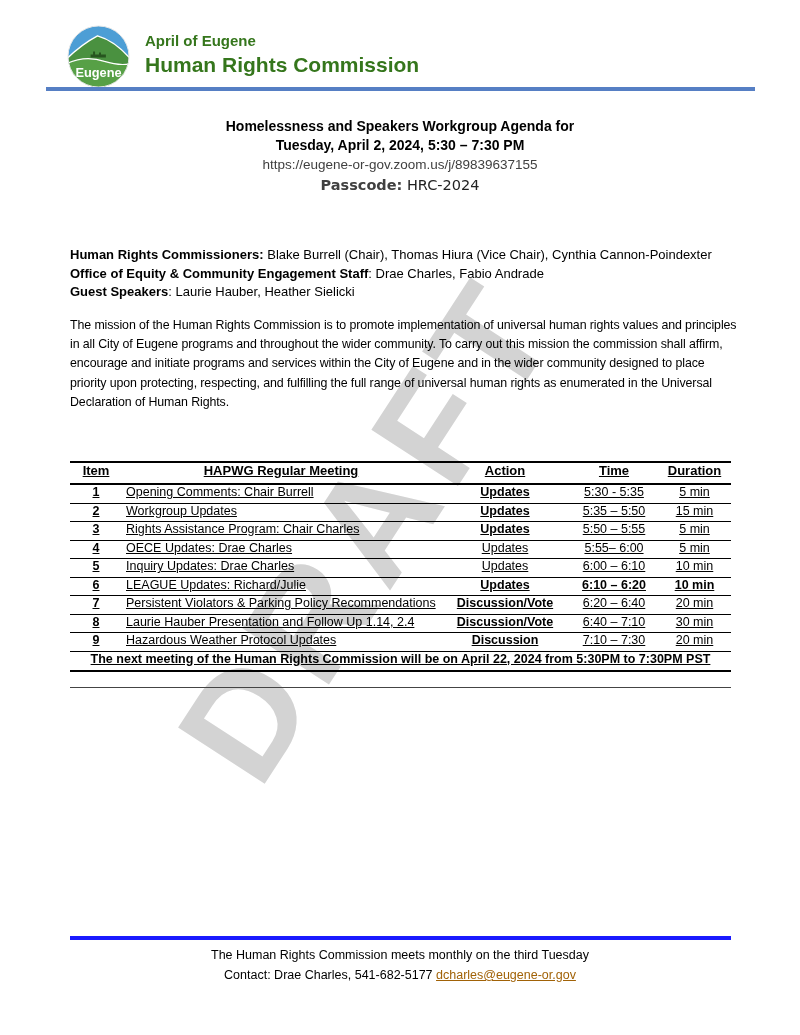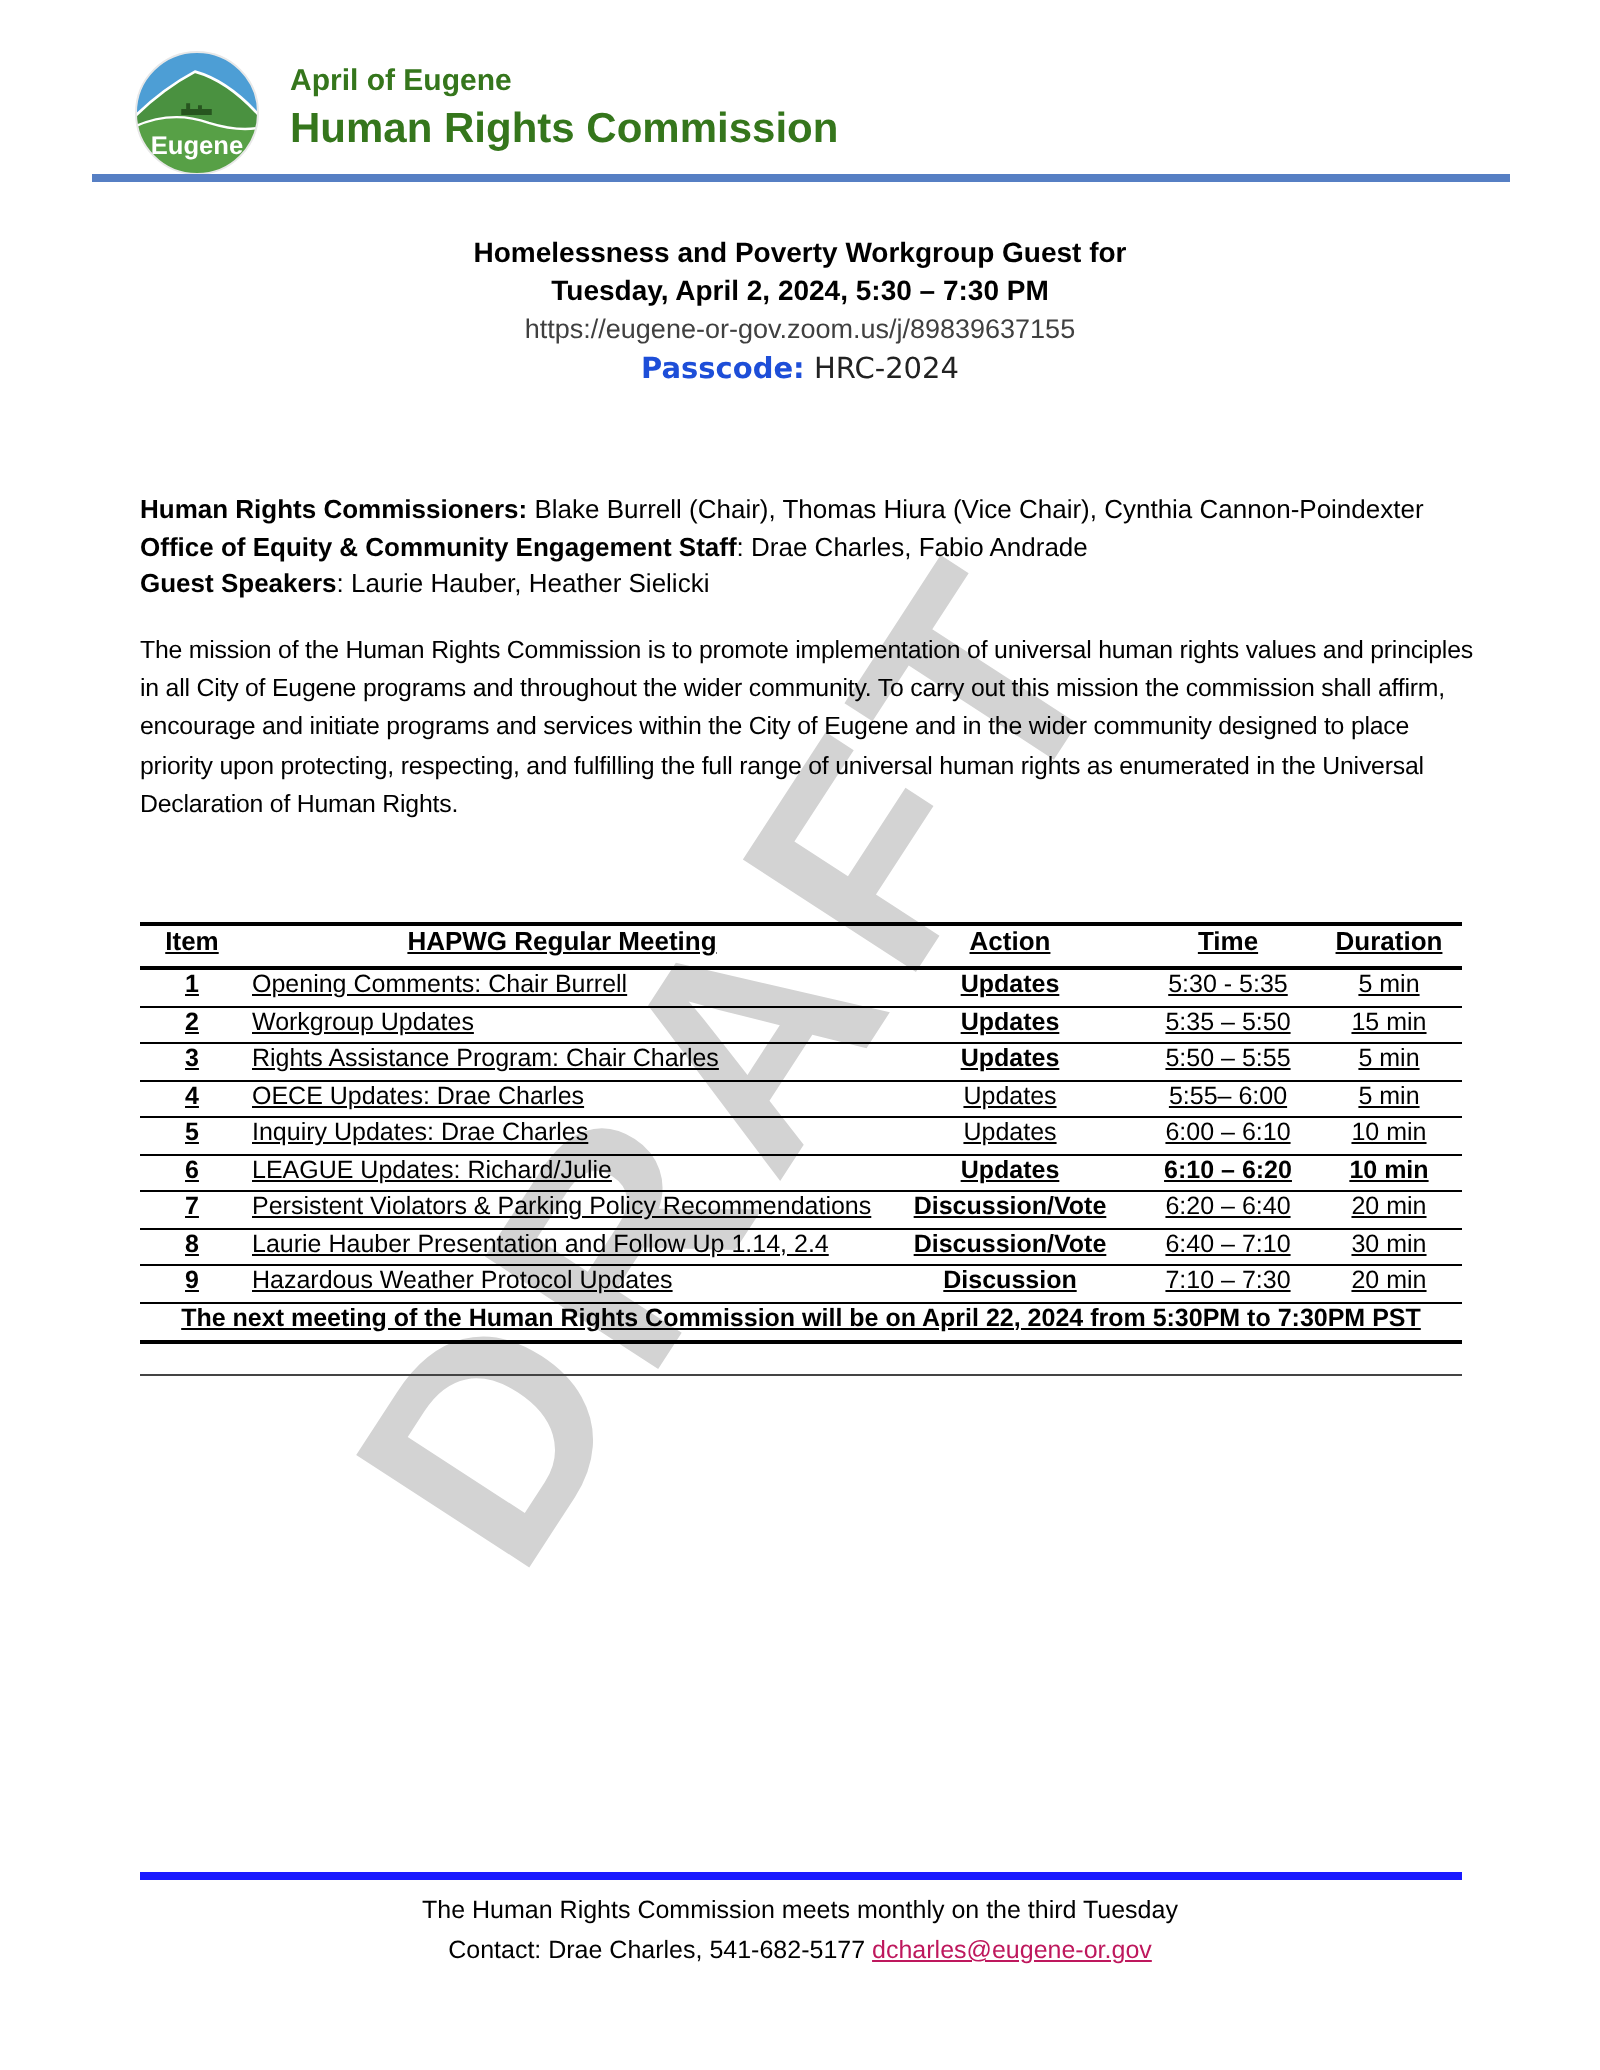--- a/index.html
+++ b/index.html
@@ -19,21 +19,21 @@
   .brand{left:145px;top:33px;line-height:1.1;}
   .brand-small{font-size:15px;font-weight:bold;color:#35761c;}
   .brand-big{font-size:21px;font-weight:bold;color:#35761c;margin-top:3px;}
   .rule-top{left:46px;top:87px;width:709px;height:4px;background:#567fc4;}
 
   
   .title-block{left:0;top:117px;width:800px;text-align:center;}
   .title-line{font-size:14px;font-weight:bold;line-height:19px;}
   .url-line{font-size:13.5px;line-height:19px;color:#404040;}
   .passcode-line{font-family:"DejaVu Sans",sans-serif;font-size:14.5px;line-height:20px;margin-top:1px;color:#222;}
-  .passcode-line .lbl{font-weight:bold;color:#1d4ed8;}
+  .passcode-line .lbl{font-weight:bold;color:#404040;}
 
   
   .info{left:70px;top:246px;width:690px;font-size:13px;line-height:18.5px;}
   .info .lbl{font-weight:bold;}
   .mission{left:70px;top:316px;width:680px;font-size:12.4px;line-height:19.2px;letter-spacing:-0.1px;}
   .mission div{white-space:nowrap;}
 
   
   .watermark{
     position:absolute;left:368px;top:530px;z-index:0;
@@ -55,21 +55,21 @@
   .c-action{width:130px;text-align:center;flex:none;}
   .c-time{width:88px;text-align:center;flex:none;}
   .c-duration{width:73px;text-align:center;flex:none;}
   .b{font-weight:bold;}
   .after-line{left:70px;top:687px;width:661px;height:1px;background:#444;}
 
   
   .rule-bottom{left:70px;top:936px;width:661px;height:4px;background:#1a1aff;}
   .footer-1{left:0;top:948px;width:800px;text-align:center;font-size:12.5px;}
   .footer-2{left:0;top:968px;width:800px;text-align:center;font-size:12.5px;}
-  .footer-2 a{color:#be185d;}
+  .footer-2 a{color:#a16207;}
 </style>
 </head>
 <body>
 
 <div class="page">
 
   <div class="watermark">DRAFT</div>
 
   <svg class="abs logo" viewBox="0 0 64 64">
     <defs>
@@ -87,21 +87,21 @@
     <circle cx="32" cy="32" r="31" fill="none" stroke="#e8e8e8" stroke-width="1"></circle>
   </svg>
 
   <div class="abs brand">
     <div class="brand-small">April of Eugene</div>
     <div class="brand-big">Human Rights Commission</div>
   </div>
   <div class="abs rule-top"></div>
 
   <div class="abs title-block">
-    <div class="title-line">Homelessness and Poverty Workgroup Guest for</div>
+    <div class="title-line">Homelessness and Speakers Workgroup Agenda for</div>
     <div class="title-line">Tuesday, April 2, 2024, 5:30 – 7:30 PM</div>
     <div class="url-line">https://eugene-or-gov.zoom.us/j/89839637155</div>
     <div class="passcode-line"><span class="lbl">Passcode:</span> <span>HRC-2024</span></div>
   </div>
 
   <div class="abs mission">
     <div>The mission of the Human Rights Commission is to promote implementation of universal human rights values and principles</div>
     <div>in all City of Eugene programs and throughout the wider community. To carry out this mission the commission shall affirm,</div>
     <div>encourage and initiate programs and services within the City of Eugene and in the wider community designed to place</div>
     <div>priority upon protecting, respecting, and fulfilling the full range of universal human rights as enumerated in the Universal</div>

